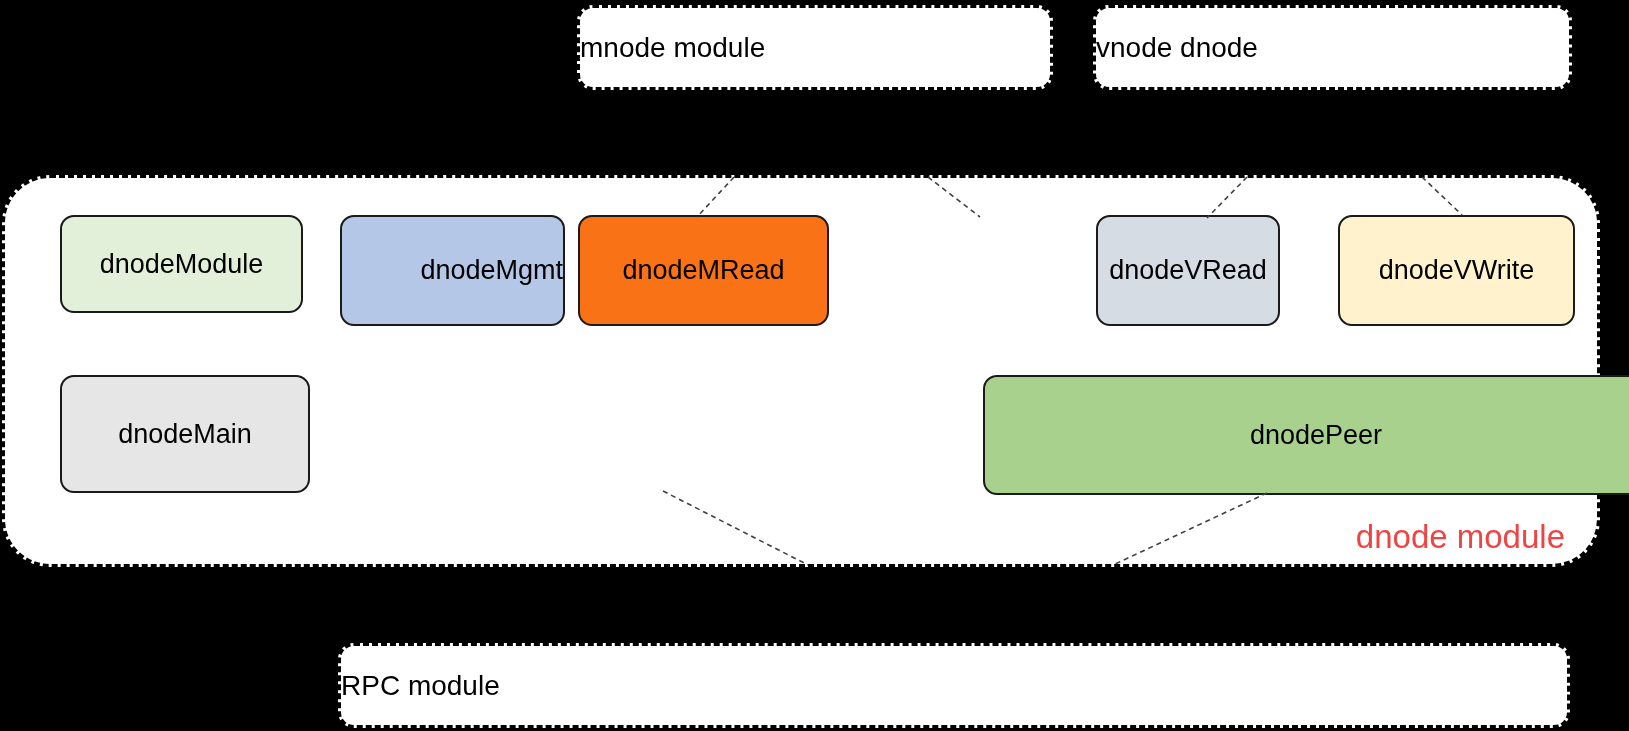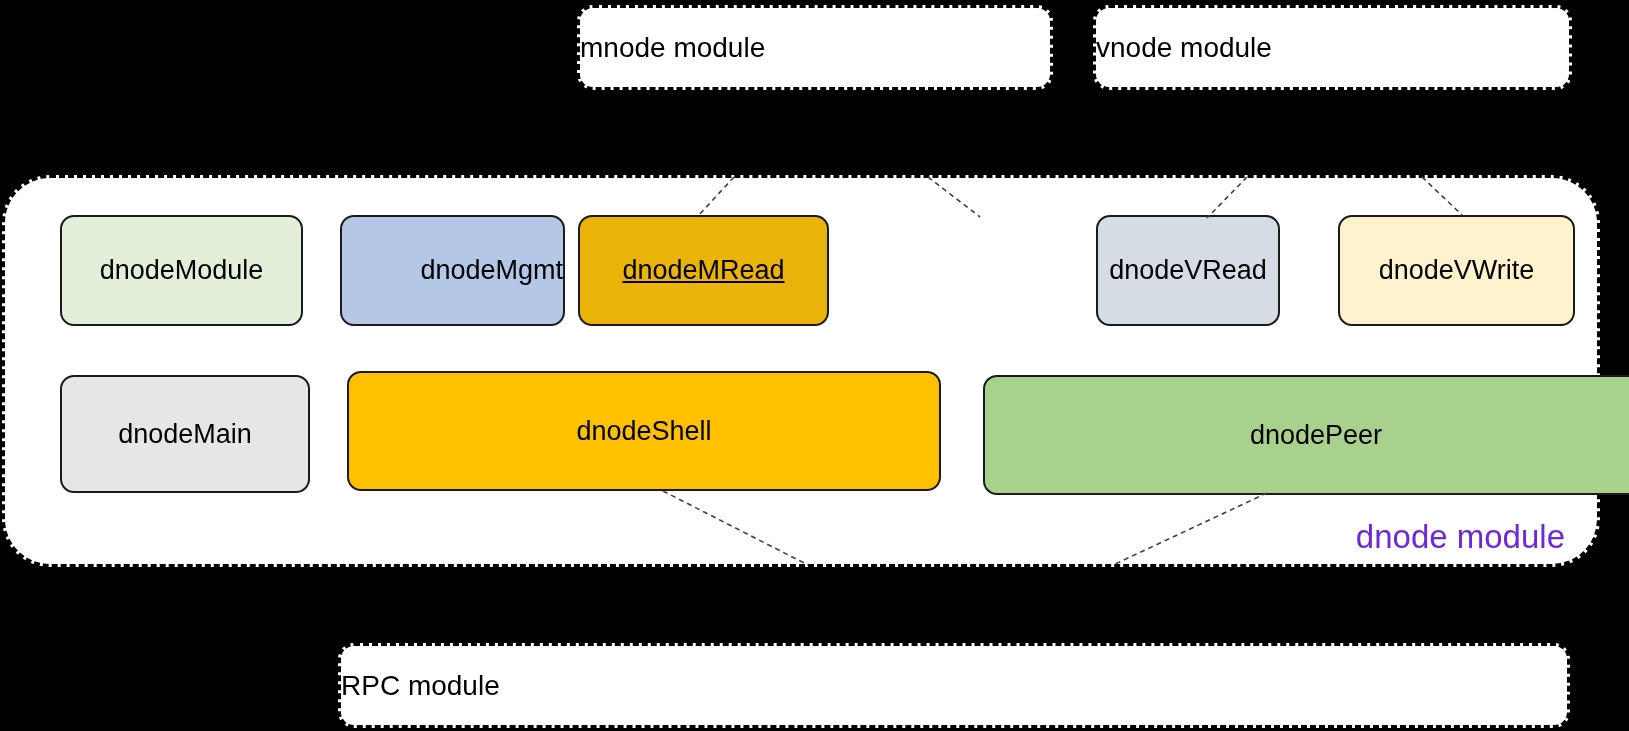--- a/index.html
+++ b/index.html
@@ -41,37 +41,37 @@
     position: absolute;
     border: 2px solid #1a1a1a;
     border-radius: 14px;
     display: flex;
     align-items: center;
     justify-content: center;
     font-size: 27px;
     box-sizing: border-box;
   }
   
-  #box-dnodeModule { left: 55px;  top: 37px;  width: 243px; height: 111px; }
+  #box-dnodeModule { left: 55px;  top: 37px;  width: 243px; height: 98px; }
   #box-dnodeMgmt   { left: 335px; top: 37px;  width: 225px; height: 111px; justify-content: flex-end; }
   #box-dnodeMRead  { left: 573px; top: 37px;  width: 251px; height: 111px; }
   #box-dnodeMWrite { left: 838px; top: 37px;  width: 235px; height: 111px; }
   #box-dnodeVRead  { left: 1091px;top: 37px;  width: 184px; height: 111px; }
   #box-dnodeVWrite { left: 1333px;top: 37px;  width: 237px; height: 111px; }
   
   #box-dnodeMain   { left: 55px;  top: 197px; width: 250px; height: 118px; }
   #box-dnodeShell  { left: 342px; top: 193px; width: 594px; height: 120px; }
   #box-dnodePeer   { left: 978px; top: 197px; width: 666px; height: 120px; }
 
   #dnode-label {
     position: absolute;
     right: 32px;
     bottom: 8px;
     font-size: 33px;
-    color: #6d28d9;
+    color: #ef4444;
     white-space: nowrap;
   }
   #mnode-box { left: 577px;  top: 5px;  width: 476px;  height: 85px; }
   #vnode-box { left: 1093px; top: 5px;  width: 479px;  height: 85px; }
   #rpc-box   { left: 338px;  top: 643px; width: 1232px; height: 85px; }
 
   #connector-layer {
     position: absolute;
     left: 0;
     top: 0;
@@ -87,46 +87,43 @@
 </style>
 </head>
 <body>
 
 <div id="canvas">
 
   <div id="mnode-box" class="dashed-module">
     <span>mnode module</span>
   </div>
   <div id="vnode-box" class="dashed-module">
-    <span>vnode module</span>
+    <span>vnode dnode</span>
   </div>
 
   <div id="dnode-container">
 
     <div id="box-dnodeModule" class="component-box" style="background-color: rgb(226, 239, 217);">
       <span>dnodeModule</span>
     </div>
     <div id="box-dnodeMgmt" class="component-box" style="background-color: rgb(180, 199, 231);">
       <span>dnodeMgmt</span>
     </div>
-    <div id="box-dnodeMRead" class="component-box" style="background-color: #eab308; text-decoration: underline;">
+    <div id="box-dnodeMRead" class="component-box" style="background-color: #f97316;">
       <span>dnodeMRead</span>
     </div>
     <div id="box-dnodeVRead" class="component-box" style="background-color: rgb(214, 220, 228);">
       <span>dnodeVRead</span>
     </div>
     <div id="box-dnodeVWrite" class="component-box" style="background-color: rgb(255, 242, 204);">
       <span>dnodeVWrite</span>
     </div>
 
     <div id="box-dnodeMain" class="component-box" style="background-color: rgb(231, 230, 230);">
       <span>dnodeMain</span>
-    </div>
-    <div id="box-dnodeShell" class="component-box" style="background-color: rgb(255, 192, 0);">
-      <span>dnodeShell</span>
     </div>
     <div id="box-dnodePeer" class="component-box" style="background-color: rgb(169, 209, 142);">
       <span>dnodePeer</span>
     </div>
 
     <div id="dnode-label">dnode module</div>
   </div>
 
   <div id="rpc-box" class="dashed-module">
     <span>RPC module</span>

